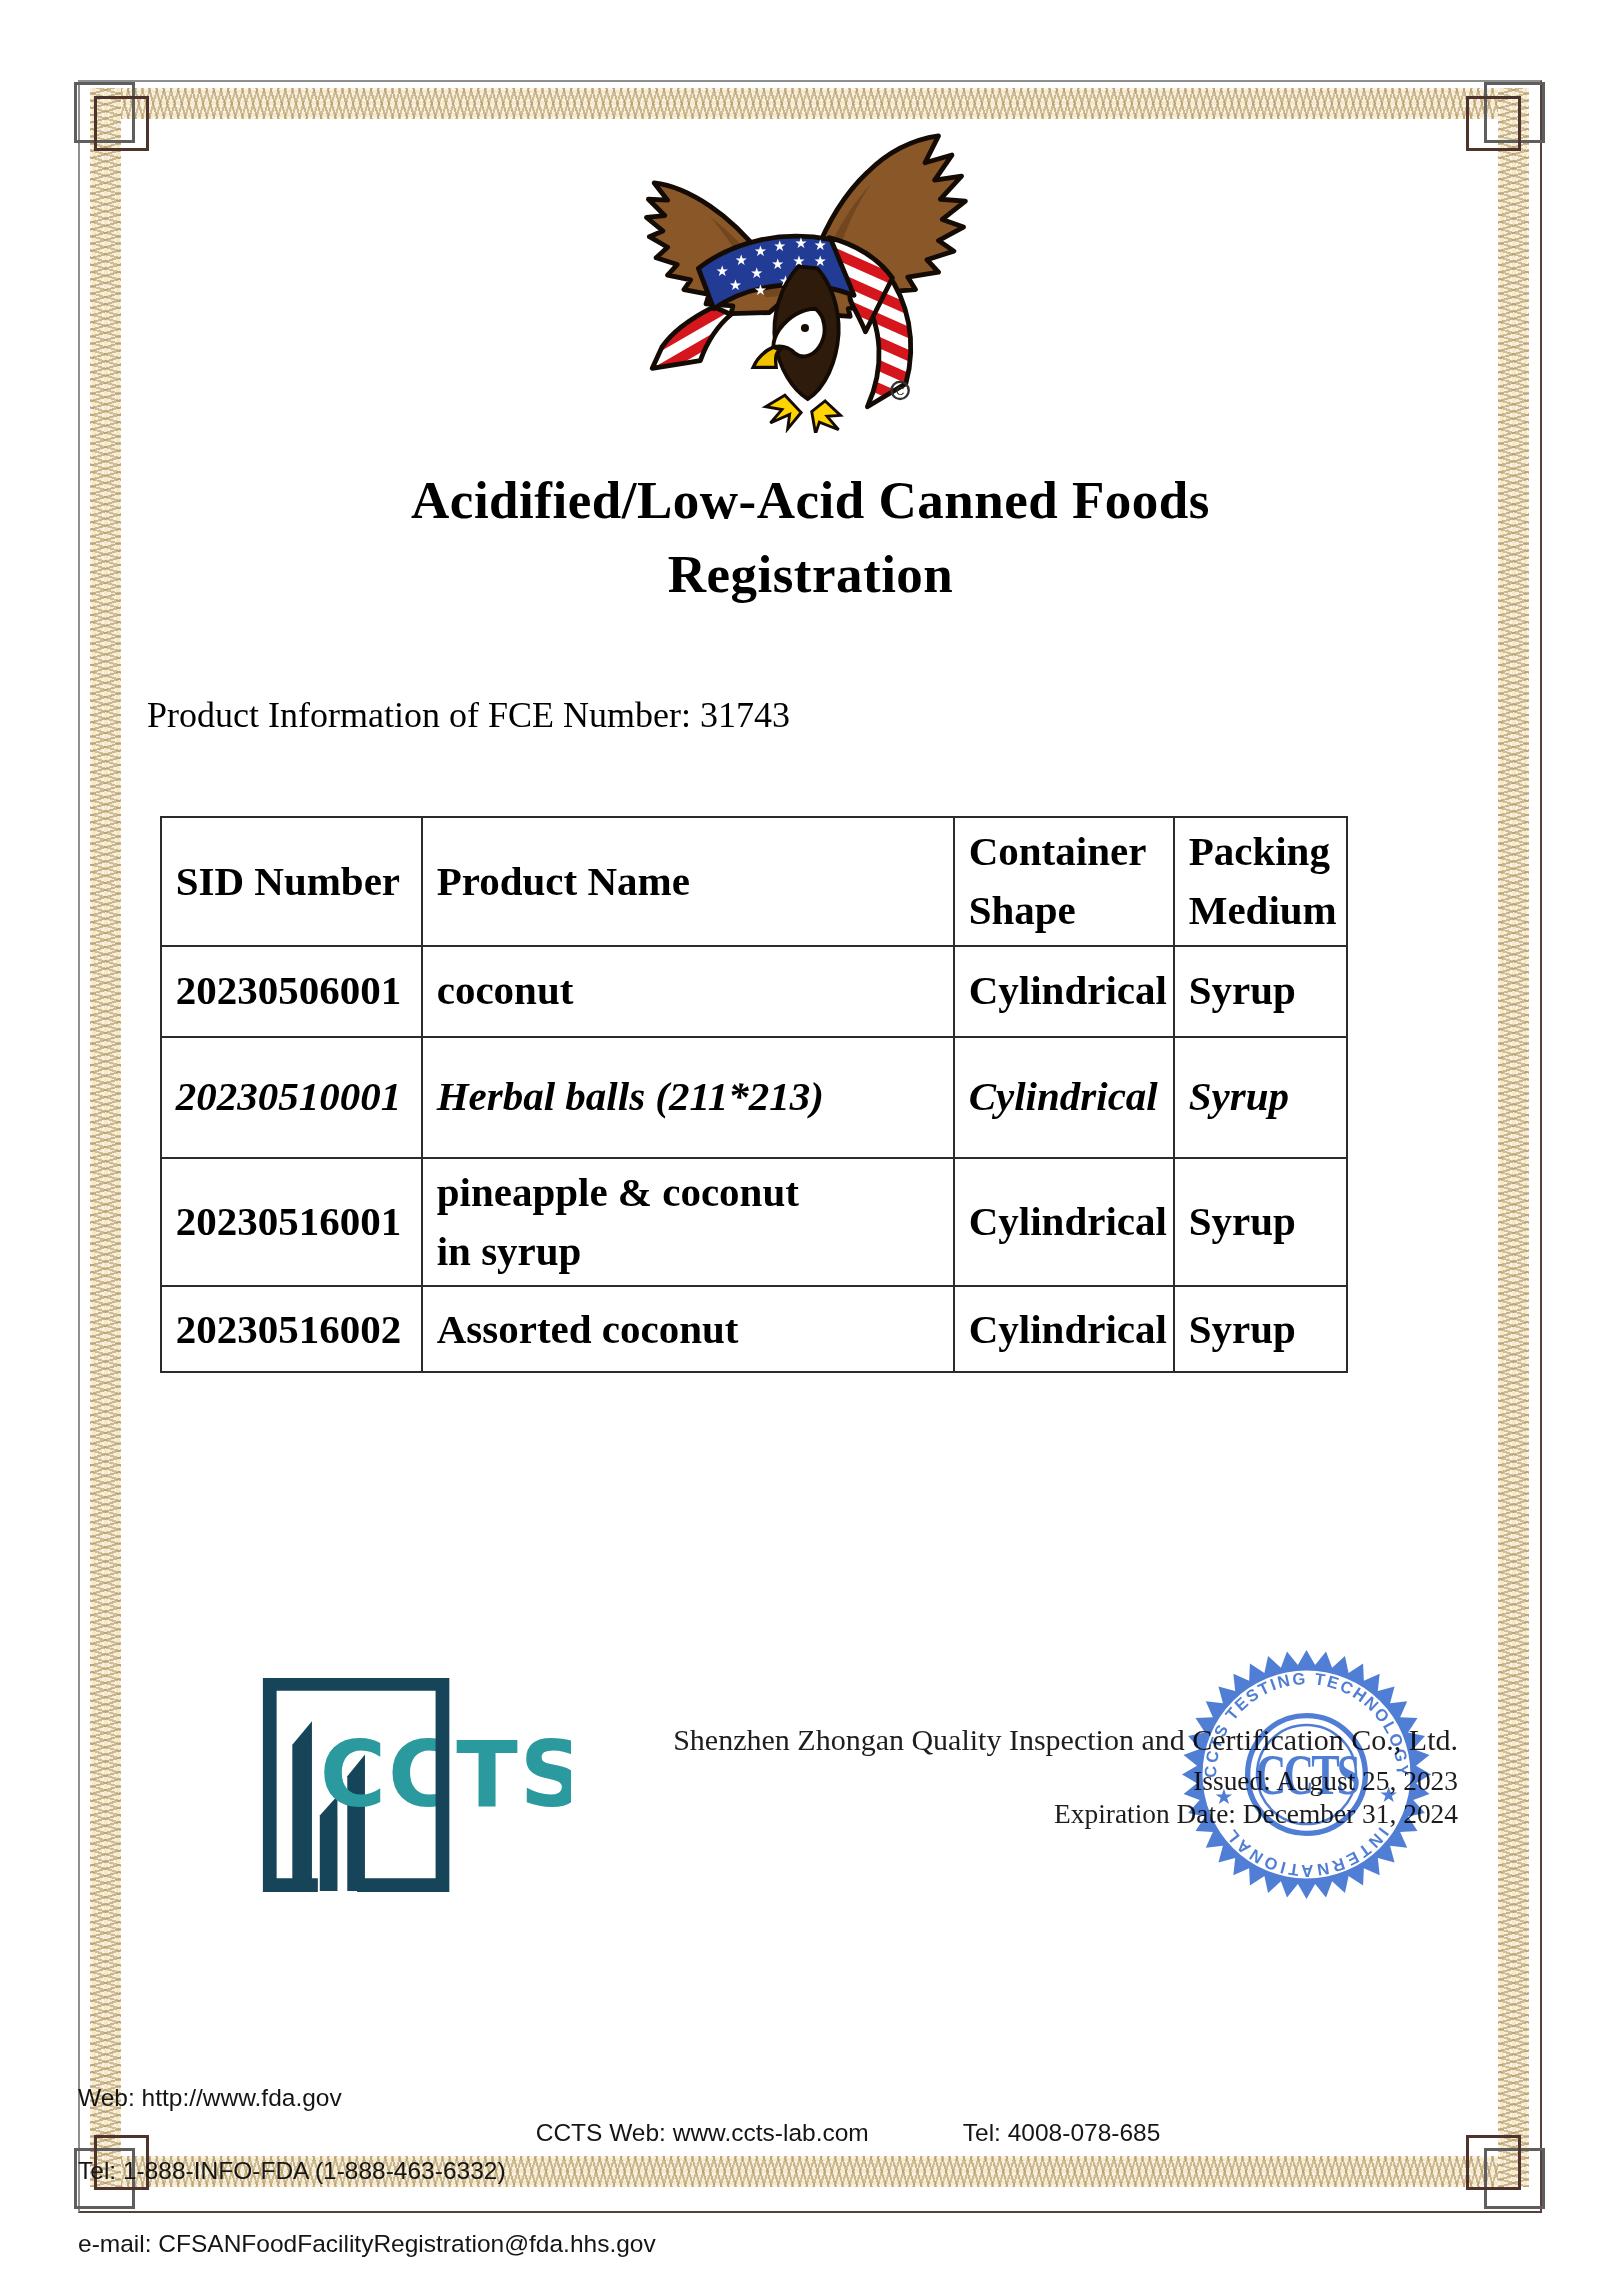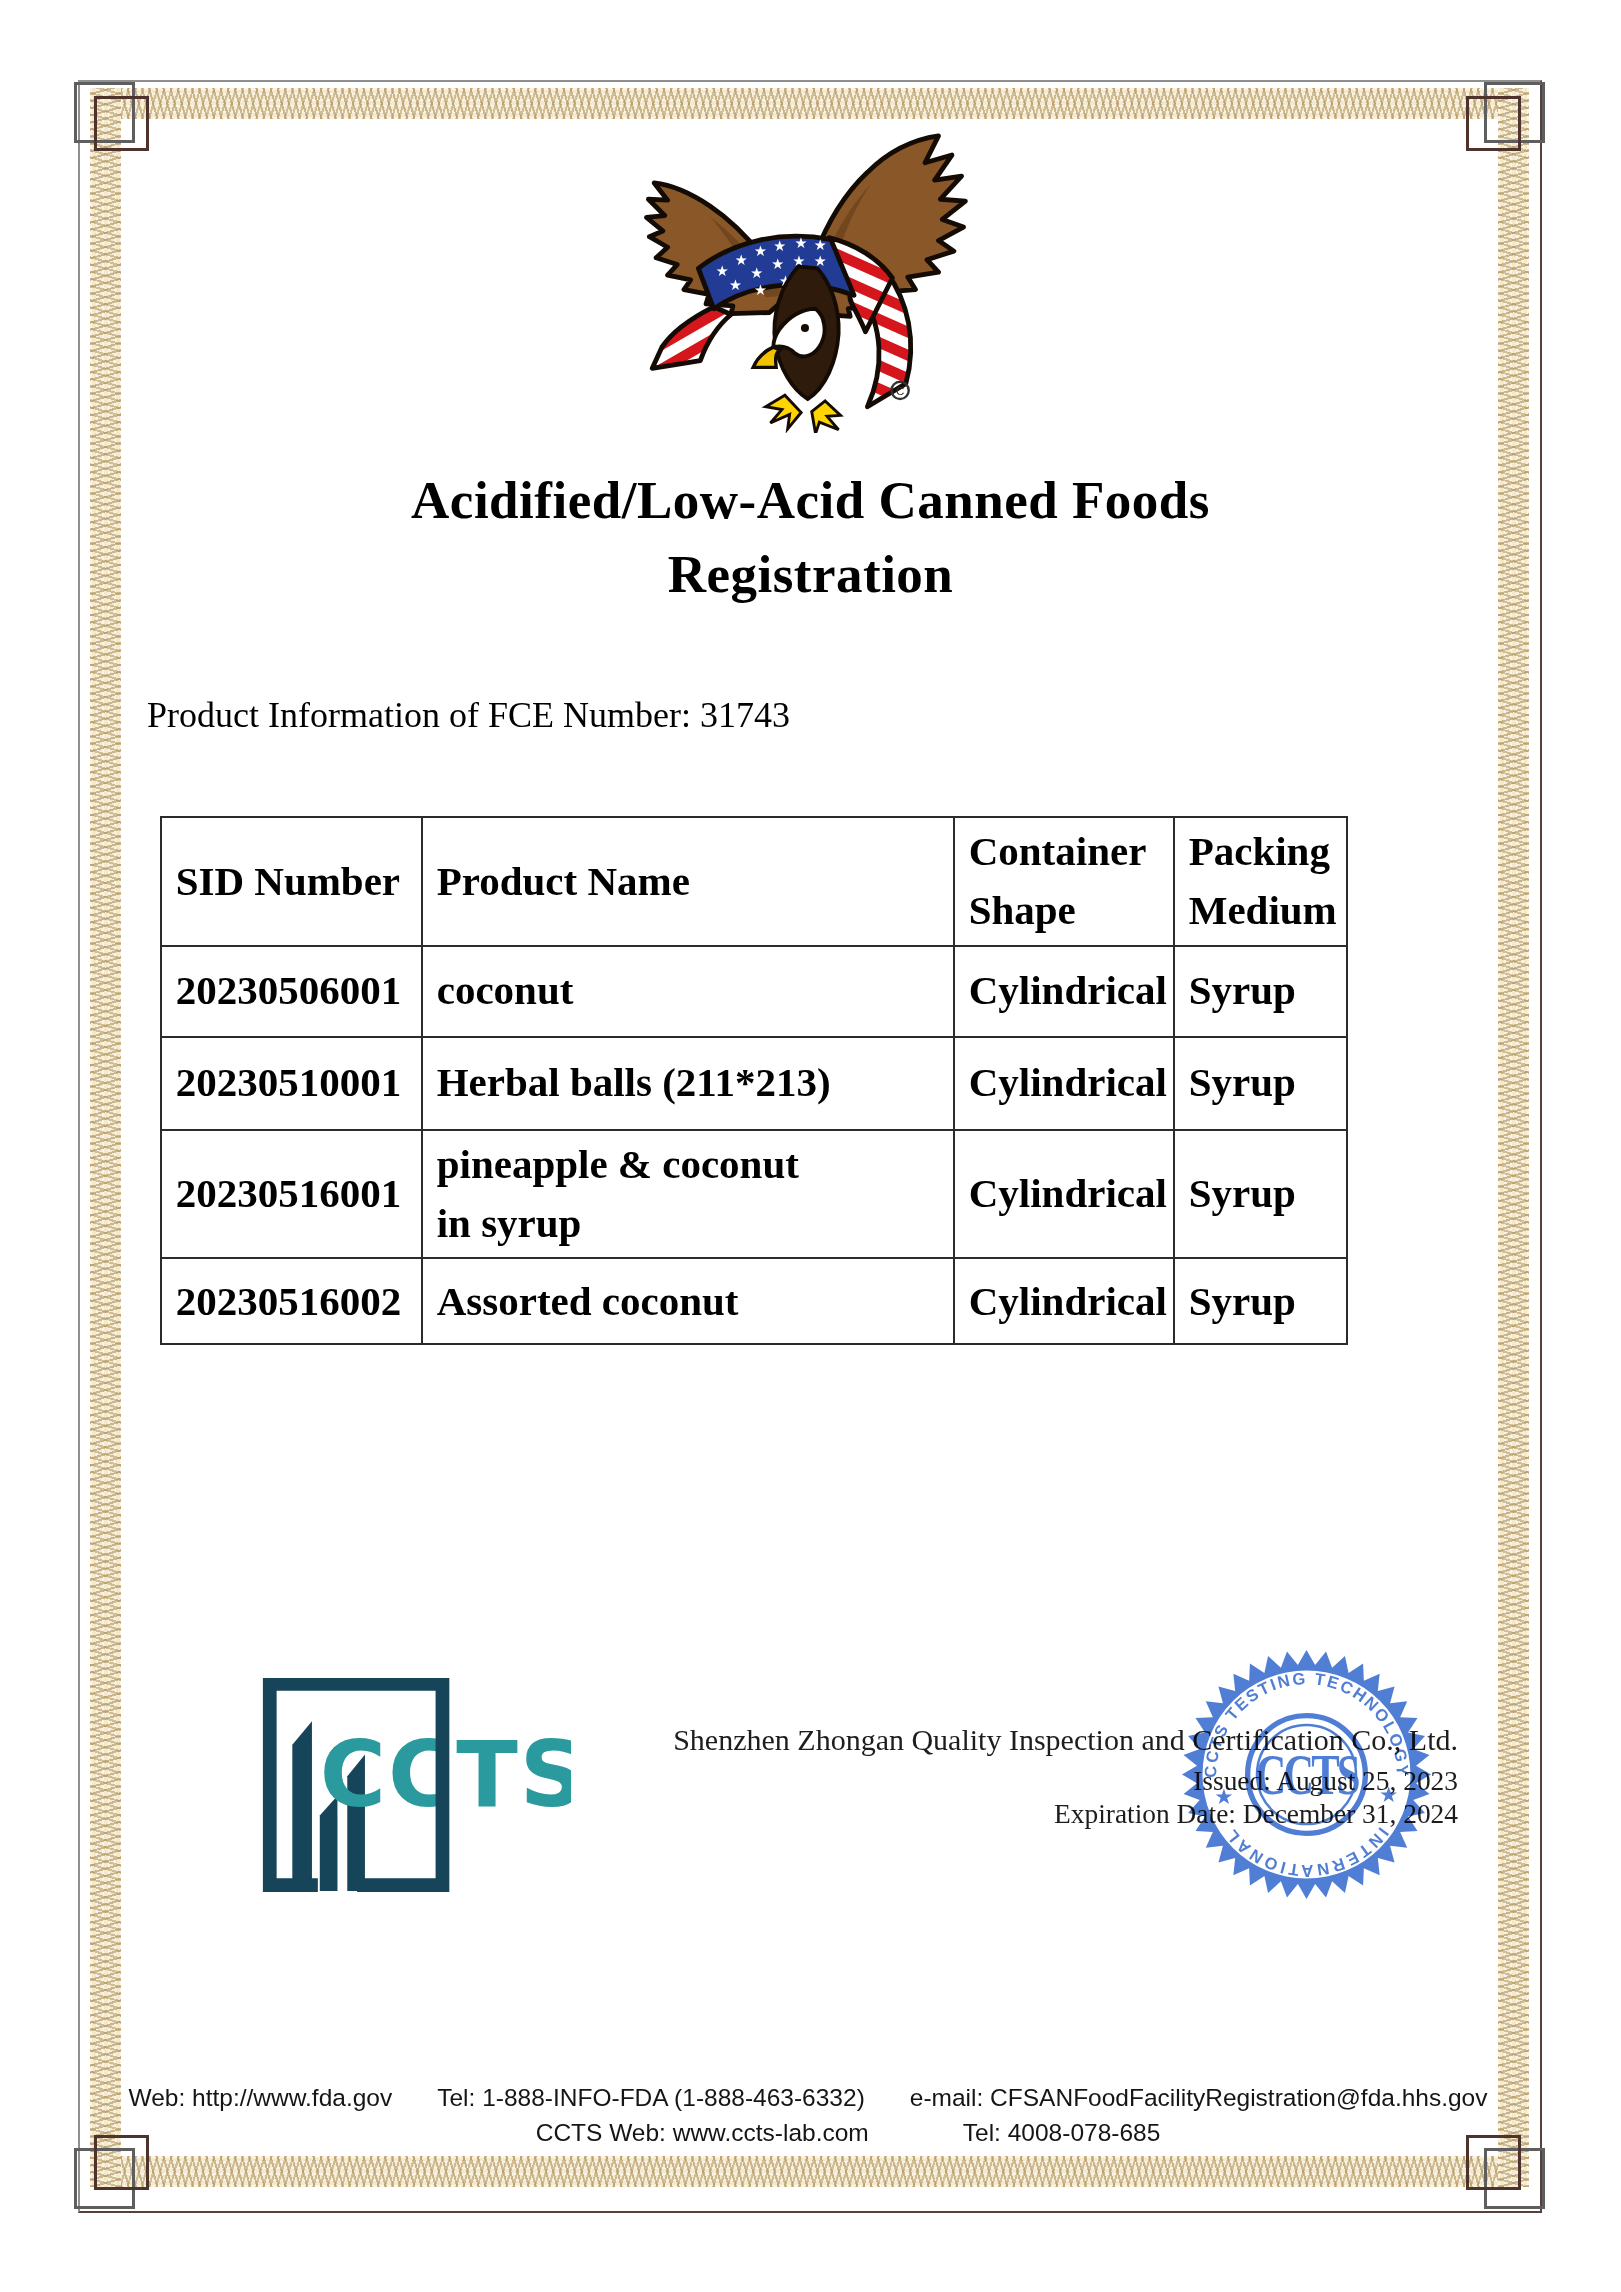--- a/index.html
+++ b/index.html
@@ -29,38 +29,38 @@
   .emblem{position:absolute;left:610px;top:123px;width:365px;height:310px;}
   .title{position:absolute;left:0;top:463px;width:100%;text-align:center;
          font-weight:bold;font-size:53px;line-height:74px;letter-spacing:0.5px;}
   .fce-heading{position:absolute;left:147px;top:694px;font-weight:normal;font-size:36px;}
 
   
   .ptable{position:absolute;left:160px;top:816px;border-collapse:collapse;table-layout:fixed;}
   .ptable td{border:2.9px solid #2e2a28;font-weight:bold;font-size:41px;
              vertical-align:middle;padding:3.9px 5.9px 3.9px 13.7px;line-height:1.45;}
   .col-sid{width:261px;} .col-prod{width:532px;} .col-shape{width:220px;} .col-med{width:173px;}
-  .row-head{height:116px;margin-left:12px;} .row-1{height:91px;padding-left:11px;} .row-2{height:93px;} .row-3{height:125px;margin-top:12px;} .row-4{height:86px;}
+  .row-head{height:116px;margin-left:12px;} .row-1{height:91px;padding-left:11px;} .row-2{height:121px;font-style:italic;} .row-3{height:125px;margin-top:12px;} .row-4{height:86px;}
   .cell-prod{white-space:pre-line;}
 
   
   .ccts-logo{position:absolute;left:257px;top:1678px;width:314px;height:216px;}
   .issuer-block{position:absolute;right:163px;top:1725px;text-align:right;color:#1d1d1d;}
   .issuer-company{font-size:30px;line-height:30px;margin:0 0 12.7px 0;}
   .issuer-issued{font-size:27.4px;line-height:27.4px;margin:0 0 5.9px 0;}
   .issuer-exp{font-size:27.4px;line-height:27.4px;margin:0;}
 
   
   .stamp{position:absolute;left:1179px;top:1647px;width:255px;height:255px;
          mix-blend-mode:multiply;opacity:.92;z-index:6;}
 
   
   .footer-line{position:absolute;left:78px;width:1460px;display:flex;justify-content:center;
                font-family:"Liberation Sans",sans-serif;font-size:24.5px;color:#151515;}
-  .footer-1{top:2084px;gap:45px;} .footer-2{top:2119px;gap:94px;padding-left:40px;}
+  .footer-1{top:2084px;gap:45px;flex-direction:column;} .footer-2{top:2119px;gap:94px;padding-left:40px;}
 </style>
 </head>
 <body>
 
 <div class="page">
 
   <div class="outer-line"></div>
   <div class="band band-h" style="top:88px"></div>
   <div class="band band-h" style="top:2156px"></div>
   <div class="band band-v" style="left:90px"></div>

